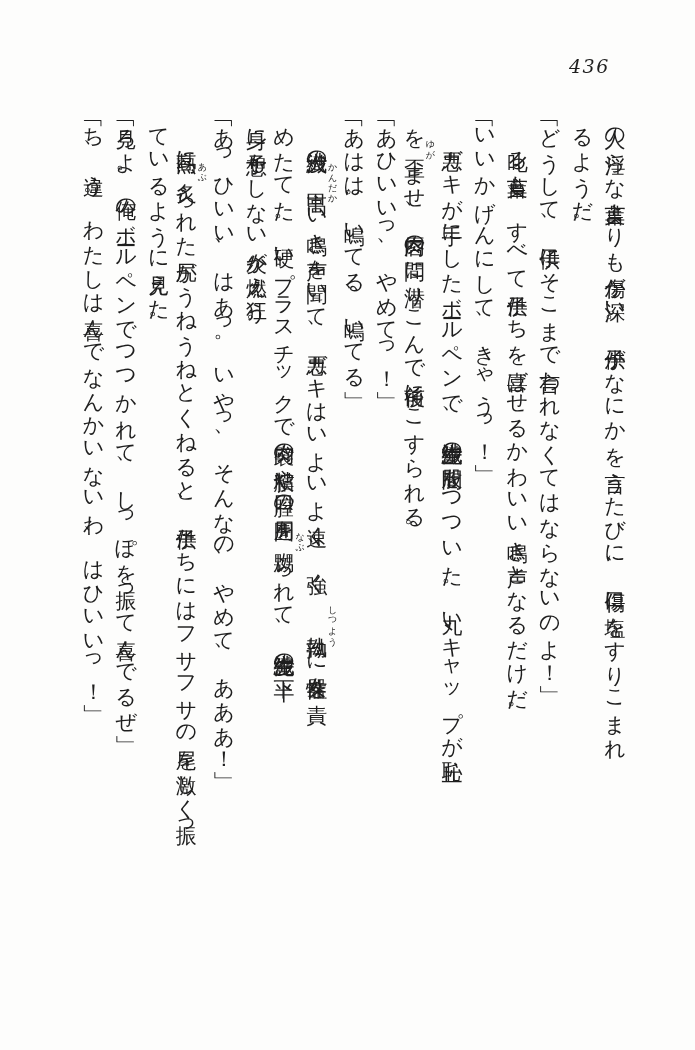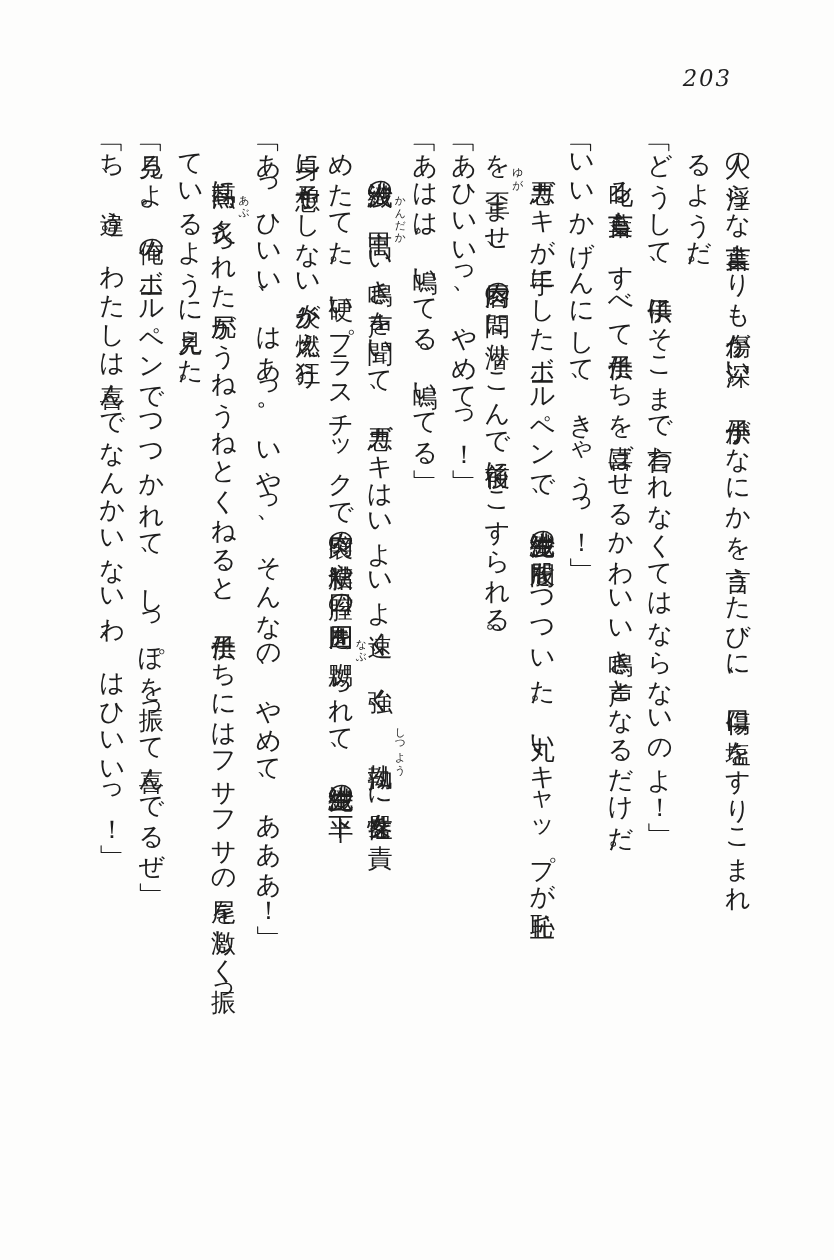--- a/index.html
+++ b/index.html
@@ -52,21 +52,21 @@
   rt {
     font-size: 9px;
     letter-spacing: 0;
     line-height: 1;
   }
 </style>
 </head>
 <body>
 
 <div class="page" style="background: rgb(253, 253, 252); color: rgb(30, 30, 30);">
-  <div class="page-number">203</div>
+  <div class="page-number">436</div>
   <div class="text-block" id="text-block">
       <div class="text-line">人の淫らな言葉よりも傷が深い。子供がなにかを言うたびに、傷口に塩をすりこまれ</div>
       <div class="text-line">るようだ。</div>
       <div class="text-line">「どうして、子供にそこまで言われなくてはならないのよ！」</div>
       <div class="text-line indent">叱る言葉も、すべて子供たちを喜ばせるかわいい鳴き声となるだけだ。</div>
       <div class="text-line">「いいかげんにして、きゃうっ！」</div>
       <div class="text-line indent">悪ガキが手にしたボールペンで、沙織先生の股間をつついた。丸いキャップが恥丘</div>
       <div class="text-line">を<ruby>歪<rt>ゆが</rt></ruby>ませ、肉唇の間に潜りこんで前後にこすられる。</div>
       <div class="text-line">「あひいいっ、やめてっ！」</div>
       <div class="text-line">「あはは。鳴いてる、鳴いてる」</div>

